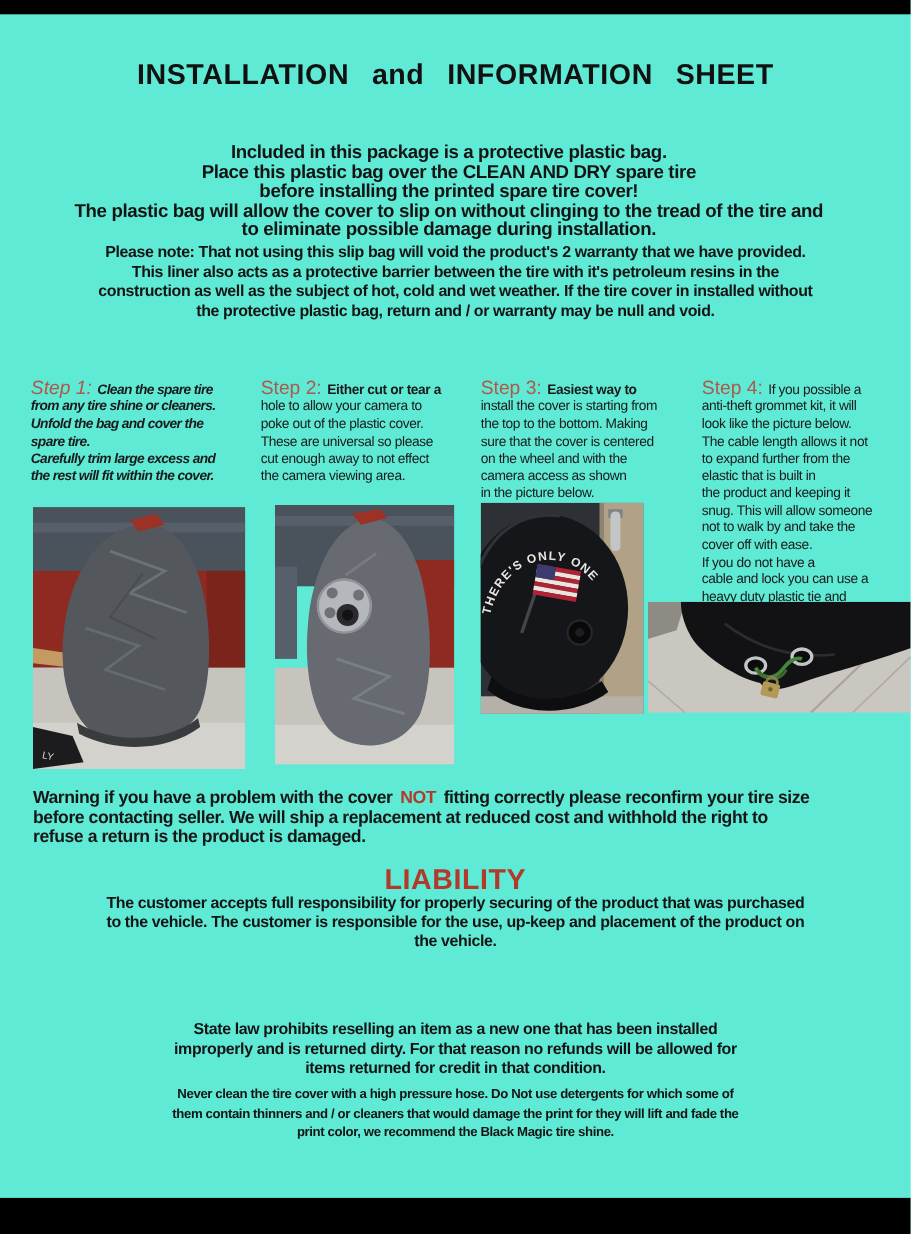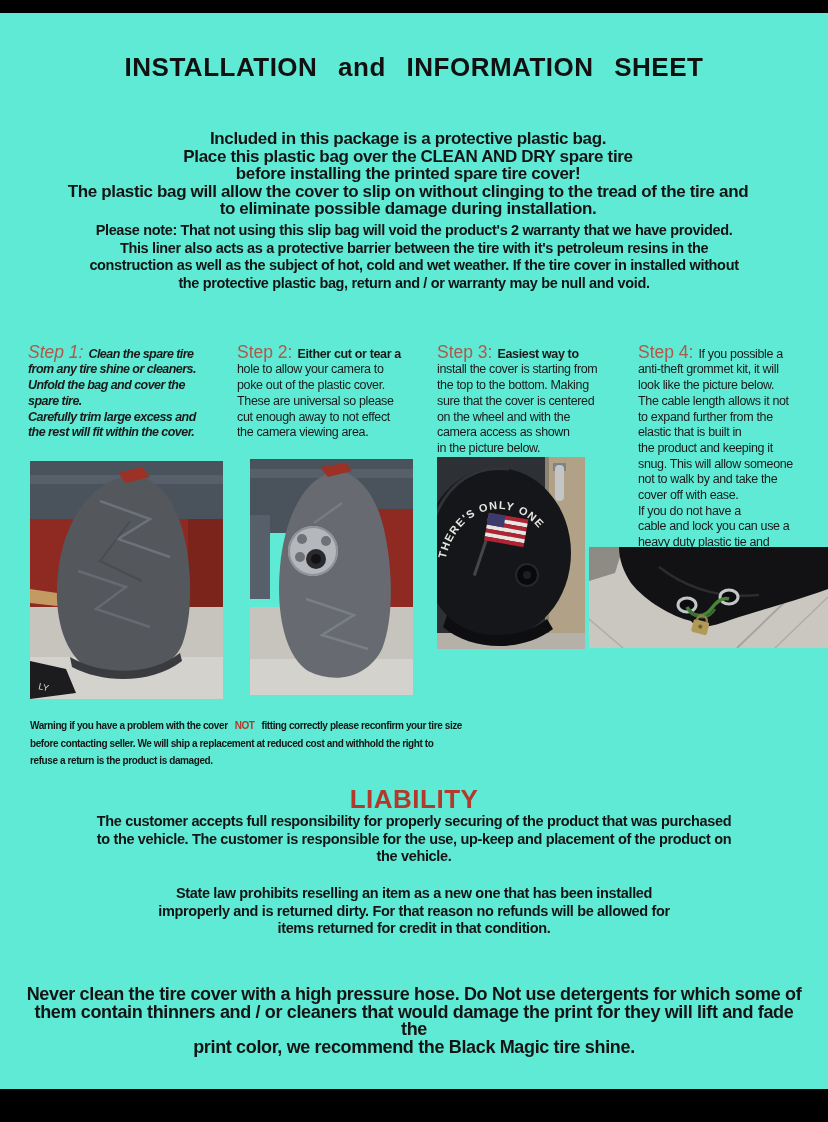--- a/index.html
+++ b/index.html
@@ -45,34 +45,34 @@
   .s4 .lead { font-weight:400; }
 
   .photo { position:absolute; display:block; }
   .ph1 { left:30px;  top:461px; }
   .ph2 { left:250px; top:459px; }
   .ph3 { left:437px; top:457px; }
   .ph4 { left:589px; top:547px; }
 
   .warnnote {
     position:absolute; top:717px; left:30px; width:778px;
-    white-space:pre-line; font-weight:700; font-size:10px;
+    white-space:pre-line; font-weight:700; font-size:16px;
     line-height:17.5px; letter-spacing:-0.4px;
   }
   .em { color:var(--red); margin:0 7px; }
 
   .redhead {
     position:absolute; left:0; width:100%; text-align:center;
     color:var(--red); font-size:26px; font-weight:700; letter-spacing:.5px;
   }
   .liabhead  { top:784px; }
   .mainthead { top:952px; }
   .liabp1  { top:813px; left:25px; width:778px; font-size:14.5px; line-height:17.5px; }
-  .liabp2  { top:885px; left:25px; width:778px; font-size:14.5px; line-height:17.5px; }
-  .maintp1 { top:986px; left:25px; width:778px; font-size:18px; line-height:17.5px; }
+  .liabp2  { top:928px; left:25px; width:778px; font-size:14.5px; line-height:17.5px; }
+  .maintp1 { top:986px; left:25px; width:778px; font-size:12px; line-height:17.5px; }
 </style>
 </head>
 <body>
 
 <div class="sheet">
   <div class="bar top"></div>
 
   <h1 class="title">INSTALLATION and INFORMATION SHEET</h1>
 
 

